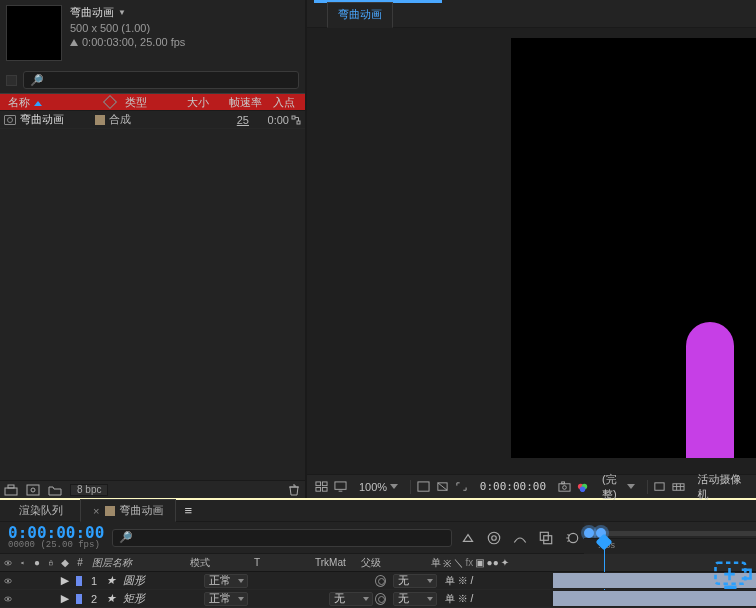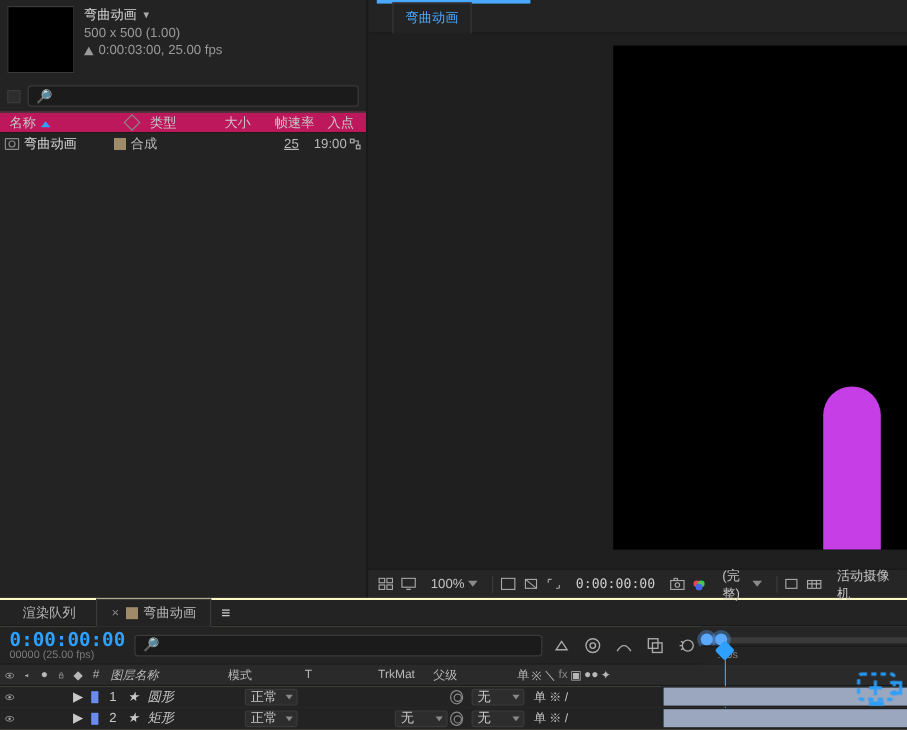--- a/index.html
+++ b/index.html
@@ -23,21 +23,21 @@
   .proj-name .tri { font-size:8px; color:#aaa; }
   .proj-meta .dim { color:#9a9a9a; }
   .meta-line { display:flex; align-items:center; gap:4px;}
   .delta-icon { display:inline-block; width:0;height:0;border-left:4px solid transparent;border-right:4px solid transparent;border-bottom:7px solid #9a9a9a; }
 
   .search-row { display:flex; align-items:center; gap:6px; padding:4px 6px; }
   .search-blank { width:11px; height:11px; background:#2d2d2d; border:1px solid #3a3a3a; }
   .search-input { flex:1; height:18px; background:#1b1b1b; border:1px solid #3a3a3a; border-radius:3px; padding:0 6px; color:#b8b8b8; outline:none; font-size:11px;}
   .search-input::placeholder { color:#6a6a6a; }
 
-  .cols-head { display:flex; align-items:center; background:#be185d; height:18px; border-top:1px solid #3a3a3a; border-bottom:1px solid #1a1a1a; padding:0 4px; }
+  .cols-head { display:flex; align-items:center; background:#b91c1c; height:18px; border-top:1px solid #3a3a3a; border-bottom:1px solid #1a1a1a; padding:0 4px; }
   .cols-head .cell { padding:0 4px; color:#c8c8c8; }
   .sort-tri { display:inline-block; margin-left:4px; width:0;height:0;border-left:4px solid transparent;border-right:4px solid transparent;border-bottom:5px solid #2ea0ff; }
   .tag-icon { width:10px;height:10px; border:1px solid #888; transform:rotate(45deg); margin-right:6px;}
   .cell-type { width:62px; }
   .cell-size { width:42px; text-align:left;}
   .cell-fr   { width:44px; text-align:left;}
   .cell-in   { width:32px; text-align:left;}
 
   .asset-row { display:flex; align-items:center; height:18px; padding:0 4px; background:#232323; border-bottom:1px solid #272727;}
   .asset-row .swatch { width:10px; height:10px; background:#9f8a6a; margin-right:4px; }
@@ -79,21 +79,21 @@
   .tl-tabs { height:22px; display:flex; align-items:center; padding:0 6px; gap:4px; background:#232323; border-bottom:1px solid #1a1a1a;}
   .tl-tab { padding:3px 12px; color:#b8b8b8; font-size:11px; border:1px solid transparent;}
   .tl-tab-active { border:1px solid #3a3a3a; border-bottom:1px solid #232323; background:#232323; display:flex; align-items:center; gap:4px;}
   .closex { color:#888; font-size:11px; padding-right:2px;}
   .comp-chip { width:10px;height:10px;background:#9f8a6a; }
   .tl-menu { margin-left:4px; color:#c8c8c8; font-size:13px;}
 
   
   .tl-head { height:32px; background:#232323; display:flex; align-items:center; padding-left:8px; gap:8px; position:relative; border-bottom:1px solid #1a1a1a;}
   .cur-time { font-family:Consolas, monospace; color:#2ea0ff; font-size:16px; font-weight:bold; line-height:14px;}
-  .cur-fps  { font-family:Liberation Sans, sans-serif; color:#7a7a7a; font-size:9px; }
+  .cur-fps  { font-family:Liberation Mono, monospace; color:#7a7a7a; font-size:9px; }
   .tl-search { height:18px; background:#1b1b1b; border:1px solid #3a3a3a; border-radius:3px; padding:0 6px; color:#b8b8b8; outline:none; font-size:11px; width:340px;}
   .head-icons { display:flex; gap:10px; padding-right:10px; }
   .hi { width:16px;height:16px; color:#aaa; display:flex;align-items:center;justify-content:center;}
   .ruler-wrap { position:absolute; right:0; top:0; width:172px; height:32px; display:flex; flex-direction:column; }
   .ruler-nav { flex:1; position:relative; background:#262626;}
   .ruler-nav .nav-bar { position:absolute; left:0; right:0; top:9px; height:5px; background:#3a3a3a;}
   .ruler-nav .nav-handle { position:absolute; top:6px; width:10px;height:10px; background:#5aa9ff; border-radius:50%; box-shadow:0 0 0 3px rgba(90,169,255,0.35);}
   .ruler-main { flex:1; position:relative; background:#232323; border-top:1px solid #1a1a1a;}
   .playhead { position:absolute; left:10px; top:-1px; width:0; height:0; }
   .playhead .knob { position:absolute; left:10px; top:15px; width:12px; height:12px; background:#2ea0ff; border-radius:2px; transform:translate(-50%,0) rotate(45deg);}
@@ -180,30 +180,56 @@
       <span class="cell cell-in">入点</span>
     </div>
 
     <div class="asset-row">
       <span class="icon-comp"></span>
       <span class="name-cell" style="flex:1">弯曲动画</span>
       <span class="swatch"></span>
       <span class="cell cell-type">合成</span>
       <span class="cell cell-size"></span>
       <span class="cell cell-fr">25</span>
-      <span class="cell cell-in">19:00</span>
+      <span class="cell cell-in">0:00</span>
       <svg class="mini-icon" viewBox="0 0 10 10">
           <rect x="1" y="1" width="3" height="3" fill="none" stroke="#aaa"></rect>
           <rect x="6" y="6" width="3" height="3" fill="none" stroke="#aaa"></rect>
           <path d="M4 2.5 H7.5 V6" fill="none" stroke="#aaa"></path>
         </svg>
     </div>
 
     <div class="proj-spacer"></div>
 
+    <div class="proj-footer">
+      <span class="f-icon">
+          <svg viewBox="0 0 14 12">
+            <rect x="1" y="4" width="12" height="7" fill="none" stroke="#aaa"></rect>
+            <rect x="4" y="1" width="6" height="3" fill="none" stroke="#aaa"></rect>
+          </svg>
+        </span>
+      <span class="f-icon">
+          <svg viewBox="0 0 14 12">
+            <rect x="1" y="1" width="12" height="10" fill="none" stroke="#aaa"></rect>
+            <circle cx="7" cy="6" r="2" fill="none" stroke="#aaa"></circle>
+          </svg>
+        </span>
+      <span class="f-icon">
+          <svg viewBox="0 0 14 12">
+            <path d="M1 3h4l1 2h7v6H1z" fill="none" stroke="#aaa"></path>
+          </svg>
+        </span>
+      <span class="bpc-box">8 bpc</span>
+      <span class="f-spacer"></span>
+      <span class="f-icon">
+          <svg viewBox="0 0 14 12">
+            <path d="M3 3h8l-1 8H4z M2 3h10 M6 1h2v2" fill="none" stroke="#aaa"></path>
+          </svg>
+        </span>
+    </div>
   </div>
 
   <div class="viewer">
     <div class="viewer-tabs">
       <div class="viewer-tab viewer-tab-sel">
         <span>弯曲动画</span>
       </div>
     </div>
 
     <div class="canvas-wrap">

